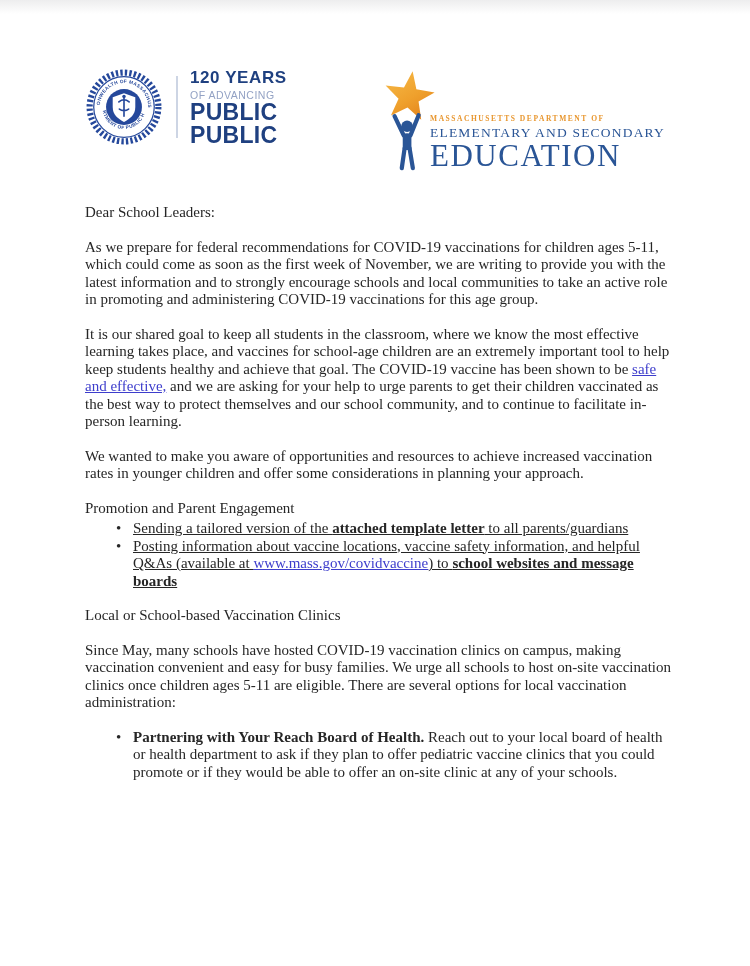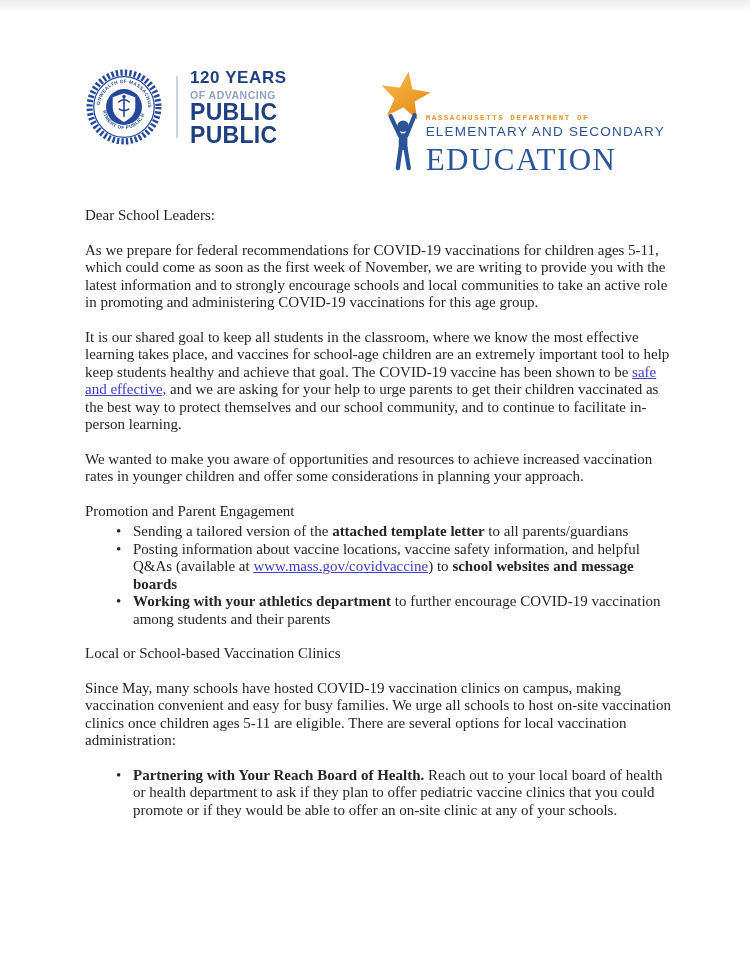--- a/index.html
+++ b/index.html
@@ -18,42 +18,42 @@
 
   
   .logos {
     display:flex; justify-content:space-between; align-items:flex-start;
     padding: 68px 85px 0 85px;
   }
   .logo-dph { display:flex; align-items:center; }
   .dph-divider { width:2px; height:62px; background:#cdd5e4; margin:0 12px 0 13px; }
   .dph-text { font-family:"Liberation Sans", sans-serif; color:#1f4080; }
   .dph-years { font-weight:bold; font-size:17px; letter-spacing:0.6px; }
-  .dph-advancing { font-weight:bold; font-size:10.5px; letter-spacing:0.5px; color:#93a2c4; margin-top:1px; }
+  .dph-advancing { font-weight:normal; font-size:10.5px; letter-spacing:0.5px; color:#93a2c4; margin-top:1px; }
   .dph-public, .dph-health { font-weight:bold; font-size:23px; line-height:21.5px; letter-spacing:0.3px; margin-top:1px; }
 
   .logo-dese { display:flex; align-items:flex-start; }
   .dese-art { flex:0 0 auto; }
   .dese-text { margin-left:-10px; padding-top:46px; white-space:nowrap; }
-  .dese-dept { font-family:Liberation Mono, monospace; font-weight:bold; font-size:7.5px; letter-spacing:1.55px; color:#e8962e; }
-  .dese-elem { font-family:Liberation Sans, sans-serif; font-size:13.5px; letter-spacing:1.2px; color:#2a5596; margin-top:2px; }
-  .dese-edu  { font-family:"Liberation Serif", serif; font-size:31px; letter-spacing:1.5px; color:#2a5596; line-height:30px;margin-top:6px; }
+  .dese-dept { font-family:Liberation Serif, serif; font-weight:bold; font-size:7.5px; letter-spacing:1.55px; color:#e8962e; }
+  .dese-elem { font-family:Liberation Serif, serif; font-size:13.5px; letter-spacing:1.2px; color:#2a5596; margin-top:2px; }
+  .dese-edu  { font-family:"Liberation Serif", serif; font-size:31px; letter-spacing:1.5px; color:#2a5596; line-height:30px; }
 
   
   .letter {
     margin: 32px 0 0 85px;
     width: 588px;
     font-size: 15px;
     line-height: 17.5px;
     color: #262626;
   }
   .letter p { margin: 0 0 17px 0; }
   .letter p.hd { font-weight: normal; }
   .letter ul { list-style:none; margin:0 0 17px 0; padding:0; }
-  .letter ul.tight { margin-top:-14px; }
+  .letter ul.tight { margin-top:-14px;text-decoration:underline; }
   .letter li { position:relative; padding-left:48px; }
   .letter li::before { content:"\2022"; position:absolute; left:31px; top:0; }
   .letter .b { font-weight:bold; }
   .letter a.lnk { color:#3d3dcc; text-decoration:underline; cursor:pointer; }
 </style>
 </head>
 <body>
 
 <div class="page">
   <div class="top-shade"></div>
@@ -119,21 +119,20 @@
   <div class="letter">
     <p>Dear School Leaders:</p>
     <div id="blocks">
         <p><span>As we prepare for federal recommendations for COVID-19 vaccinations for children ages 5-11, which could come as soon as the first week of November, we are writing to provide you with the latest information and to strongly encourage schools and local communities to take an active role in promoting and administering COVID-19 vaccinations for this age group.</span></p>
         <p><span>It is our shared goal to keep all students in the classroom, where we know the most effective learning takes place, and vaccines for school-age children are an extremely important tool to help keep students healthy and achieve that goal. The COVID-19 vaccine has been shown to be </span><a class="lnk" href="#">safe and effective,</a><span> and we are asking for your help to urge parents to get their children vaccinated as the best way to protect themselves and our school community, and to continue to facilitate in-person learning.</span></p>
         <p><span>We wanted to make you aware of opportunities and resources to achieve increased vaccination rates in younger children and offer some considerations in planning your approach.</span></p>
         <p class="hd"><span>Promotion and Parent Engagement</span></p>
         <ul class="tight">
           <li><span>Sending a tailored version of the </span><span class="b">attached template letter</span><span> to all parents/guardians</span></li>
           <li><span>Posting information about vaccine locations, vaccine safety information, and helpful Q&amp;As (available at </span><a class="lnk" href="#">www.mass.gov/covidvaccine</a><span>) to </span><span class="b">school websites and message boards</span></li>
-          <li><span class="b">Working with your athletics department</span><span> to further encourage COVID-19 vaccination among students and their parents</span></li>
         </ul>
         <p class="hd"><span>Local or School-based Vaccination Clinics</span></p>
         <p><span>Since May, many schools have hosted COVID-19 vaccination clinics on campus, making vaccination convenient and easy for busy families. We urge all schools to host on-site vaccination clinics once children ages 5-11 are eligible. There are several options for local vaccination administration:</span></p>
         <ul>
           <li><span class="b">Partnering with Your Reach Board of Health.</span><span> Reach out to your local board of health or health department to ask if they plan to offer pediatric vaccine clinics that you could promote or if they would be able to offer an on-site clinic at any of your schools.</span></li>
         </ul>
       </div>
   </div>
 </div>
 

